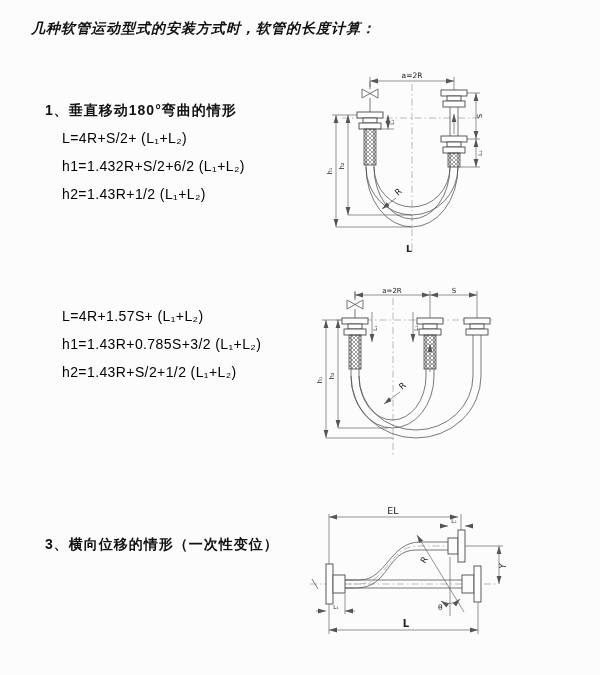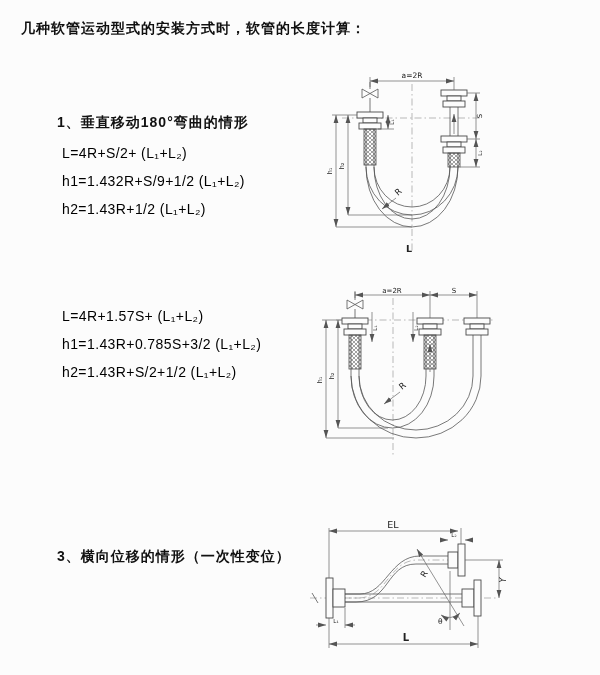--- a/index.html
+++ b/index.html
@@ -1,29 +1,29 @@
 <!DOCTYPE html>
 <html><head>
 <meta charset="utf-8">
 <style>
   html,body{margin:0;padding:0;}
   body{
     width:600px;height:675px;background:#fcfcfc;position:relative;overflow:hidden;
     font-family:"Liberation Sans","DejaVu Sans",sans-serif;color:#1a1a1a;
   }
   .page-title{
-    position:absolute;left:21px;top:20px;font-size:14px;font-weight:bold;
-    letter-spacing:1px;color:#111;white-space:nowrap;
+    position:absolute;left:31px;top:20px;font-size:14px;font-weight:bold;
+    letter-spacing:1px;color:#111;white-space:nowrap;font-style:italic;
   }
   .section{position:absolute;left:45px;width:275px;}
-  .section-heading{font-size:14px;font-weight:bold;color:#111;letter-spacing:1px;margin:12px;}
+  .section-heading{font-size:14px;font-weight:bold;color:#111;letter-spacing:1px;margin:0;}
   .formula{margin:9px 0 0 17px;font-size:14px;line-height:19px;letter-spacing:.4px;color:#000000;white-space:nowrap;}
   #sec1{top:102px;} #sec2{top:298px;} #sec3{top:536px;}
   .diagram{position:absolute;}
-  #dia1{left:312px;top:68px;} #dia2{left:308px;top:284px;} #dia3{left:298px;top:502px;margin-top:14px;}
+  #dia1{left:312px;top:68px;} #dia2{left:308px;top:284px;} #dia3{left:298px;top:502px;}
   svg{display:block;}
   .tn{fill:none;stroke:#575757;stroke-width:.8;}
   .dm{fill:none;stroke:#666;stroke-width:.7;}
   .cl{fill:none;stroke:#8a8a8a;stroke-width:.6;stroke-dasharray:7 3 1.5 3;}
   .fl{fill:#fcfcfc;stroke:#4a4a4a;stroke-width:.9;}
   .hb{stroke:#4a4a4a;stroke-width:.8;}
   .dt{fill:#222;font-family:"DejaVu Sans",sans-serif;}
 </style>
 </head>
 <body>
@@ -40,21 +40,21 @@
       <path d="M0,0 L4,4 M4,0 L0,4" stroke="#555" stroke-width="0.55"></path>
     </pattern>
   </defs>
 </svg>
 
 <div class="page-title">几种软管运动型式的安装方式时，软管的长度计算：</div>
 
 <div class="section" id="sec1">
   <p class="section-heading">1、垂直移动180°弯曲的情形</p>
   <p class="formula">L=4R+S/2+ (L₁+L₂)</p>
-  <p class="formula">h1=1.432R+S/9+1/2 (L₁+L₂)</p>
+  <p class="formula">h1=1.432R+S/2+6/2 (L₁+L₂)</p>
   <p class="formula">h2=1.43R+1/2 (L₁+L₂)</p>
 </div>
 
 <div class="section" id="sec2">
   <p class="formula">L=4R+1.57S+ (L₁+L₂)</p>
   <p class="formula">h1=1.43R+0.785S+3/2 (L₁+L₂)</p>
   <p class="formula">h2=1.43R+S/2+1/2 (L₁+L₂)</p>
 </div>
 
 <div class="section" id="sec3">

